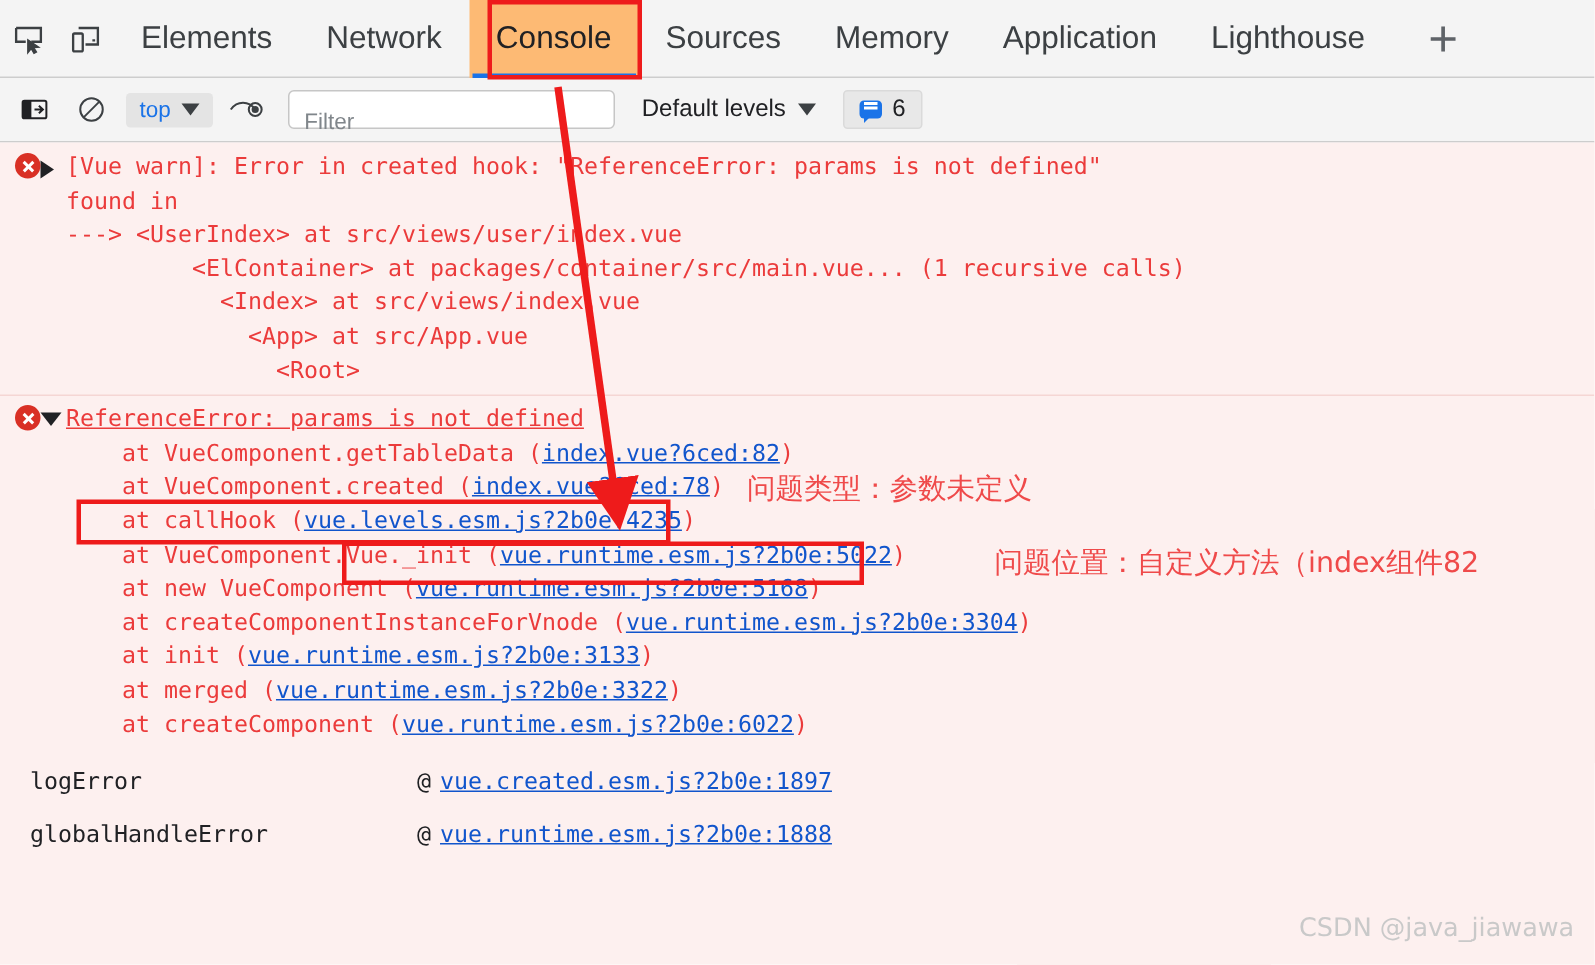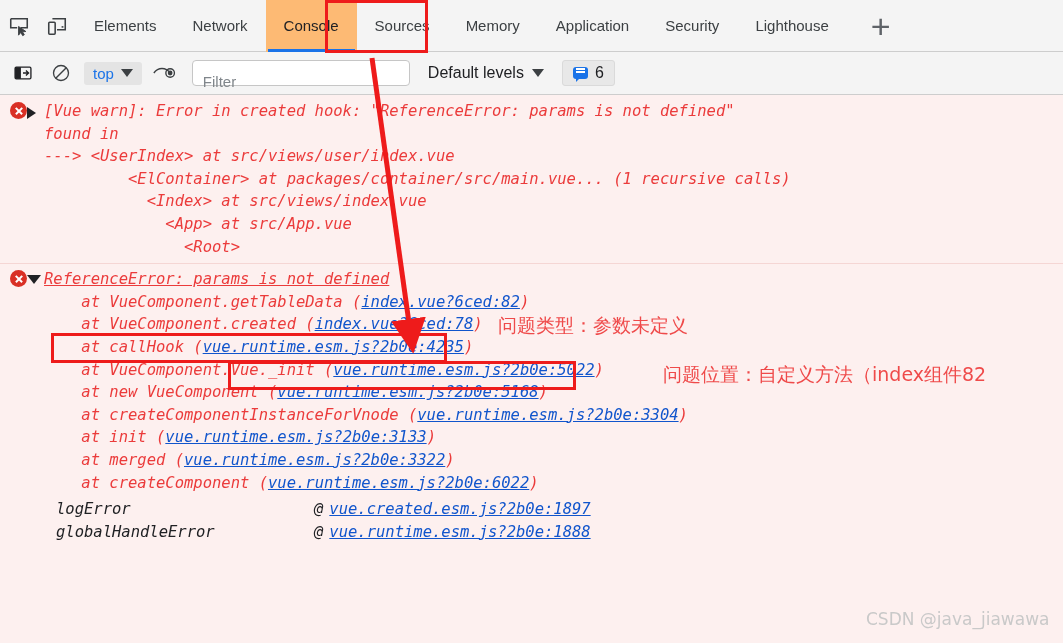--- a/index.html
+++ b/index.html
@@ -18,21 +18,21 @@
     box-sizing:border-box;
   }
   .icon-btn{
     width:38px;height:38px;display:flex;align-items:center;justify-content:center;
     flex:0 0 auto;
   }
   .tabs{display:flex;align-items:stretch;height:52px;}
   .tab{
     position:relative;display:flex;align-items:center;justify-content:center;
     padding:0 18px;height:52px;box-sizing:border-box;
-    font-size:15px;color:#3c4043;white-space:nowrap;
+    font-size:21px;color:#3c4043;white-space:nowrap;
   }
   .tab.selected{background:#fdba74;color:#202124;}
   .tab.selected::after{
     content:"";position:absolute;left:2px;right:2px;bottom:0;height:3px;background:#1a73e8;
   }
   .plus{
     margin-left:14px;font-size:34px;color:#5f6368;line-height:1;
     font-weight:300;display:flex;align-items:center;justify-content:center;
     width:40px;height:40px;
   }
@@ -81,21 +81,21 @@
     content:"";position:absolute;left:3px;top:4px;width:9px;height:1.5px;background:#fff;
     box-shadow:0 -3px 0 0 #fff;
   }
 
   
   .console{
     position:relative;background:#fdf0ef;height:548px;overflow:hidden;
     font-family:"DejaVu Sans Mono","Liberation Mono",monospace;
     font-size:15.5px;line-height:22.6px;
   }
-  .errgroup{position:relative;padding:0;font-style:italic;}
+  .errgroup{position:relative;padding:0;}
   .divider{height:1px;background:#f5d6d4;width:100%;}
   .row{display:flex;align-items:flex-start;white-space:pre;}
   .gutter{width:44px;flex:0 0 44px;display:flex;align-items:flex-start;padding-top:2px;}
   .erricon{
     width:17px;height:17px;border-radius:50%;background:#d93025;margin-left:10px;
     position:relative;flex:0 0 auto;
   }
   .erricon::before,.erricon::after{
     content:"";position:absolute;left:50%;top:50%;width:9px;height:1.8px;background:#fff;
   }
@@ -104,21 +104,21 @@
   .tri{
     width:0;height:0;flex:0 0 auto;margin:5px 6px 0 0;
   }
   .tri.right{border-top:6px solid transparent;border-bottom:6px solid transparent;border-left:9px solid #202124;}
   .tri.down{border-left:7px solid transparent;border-right:7px solid transparent;border-top:9px solid #202124;}
   .etext{color:#eb3b3b;white-space:pre;}
   .etext.underline{text-decoration:underline;text-decoration-color:#eb3b3b;}
   .lnk{color:#1155cc;text-decoration:underline;}
 
   .stackline{padding-left:44px;color:#eb3b3b;white-space:pre;}
-  .atline{display:flex;white-space:pre;padding-left:56px;color:#202124;}
+  .atline{display:flex;white-space:pre;padding-left:20px;color:#202124;margin-top:12px;}
   .atline .fname{width:258px;flex:0 0 258px;color:#202124;}
   .atline .at{color:#202124;margin-right:6px;}
 
   
   .redbox{position:absolute;border:3px solid #ee1b1b;box-sizing:border-box;pointer-events:none;}
   .anno{
     position:absolute;color:#ef4a4a;font-family:"DejaVu Sans","Liberation Sans",sans-serif;
     font-size:19px;white-space:nowrap;
   }
   .watermark{
@@ -161,23 +161,20 @@
           <span>Console</span>
         </div>
       <div class="tab">
           <span>Sources</span>
         </div>
       <div class="tab">
           <span>Memory</span>
         </div>
       <div class="tab">
           <span>Application</span>
-        </div>
-      <div class="tab">
-          <span>Security</span>
         </div>
       <div class="tab">
           <span>Lighthouse</span>
         </div>
     </div>
 
     <div class="plus">
         <span>+</span>
       </div>
   </div>
@@ -253,21 +250,21 @@
       <div class="row" style="padding-top:4px;">
         <div class="gutter">
           <span class="erricon"></span>
           <span class="tri down"></span>
         </div>
         <span class="etext underline">ReferenceError: params is not defined</span>
       </div>
 
       <div class="stackline"><span class="etext">    at VueComponent.getTableData (</span><span class="lnk">index.vue?6ced:82</span><span class="etext">)</span></div>
       <div class="stackline"><span class="etext">    at VueComponent.created (</span><span class="lnk">index.vue?6ced:78</span><span class="etext">)</span></div>
-      <div class="stackline"><span class="etext">    at callHook (</span><span class="lnk">vue.runtime.esm.js?2b0e:4235</span><span class="etext">)</span></div>
+      <div class="stackline"><span class="etext">    at callHook (</span><span class="lnk">vue.levels.esm.js?2b0e:4235</span><span class="etext">)</span></div>
       <div class="stackline"><span class="etext">    at VueComponent.Vue._init (</span><span class="lnk">vue.runtime.esm.js?2b0e:5022</span><span class="etext">)</span></div>
       <div class="stackline"><span class="etext">    at new VueComponent (</span><span class="lnk">vue.runtime.esm.js?2b0e:5168</span><span class="etext">)</span></div>
       <div class="stackline"><span class="etext">    at createComponentInstanceForVnode (</span><span class="lnk">vue.runtime.esm.js?2b0e:3304</span><span class="etext">)</span></div>
       <div class="stackline"><span class="etext">    at init (</span><span class="lnk">vue.runtime.esm.js?2b0e:3133</span><span class="etext">)</span></div>
       <div class="stackline"><span class="etext">    at merged (</span><span class="lnk">vue.runtime.esm.js?2b0e:3322</span><span class="etext">)</span></div>
       <div class="stackline"><span class="etext">    at createComponent (</span><span class="lnk">vue.runtime.esm.js?2b0e:6022</span><span class="etext">)</span></div>
 
       <div class="atline" style="padding-top:4px;">
         <span class="fname">logError</span>
         <span class="at">@</span>

